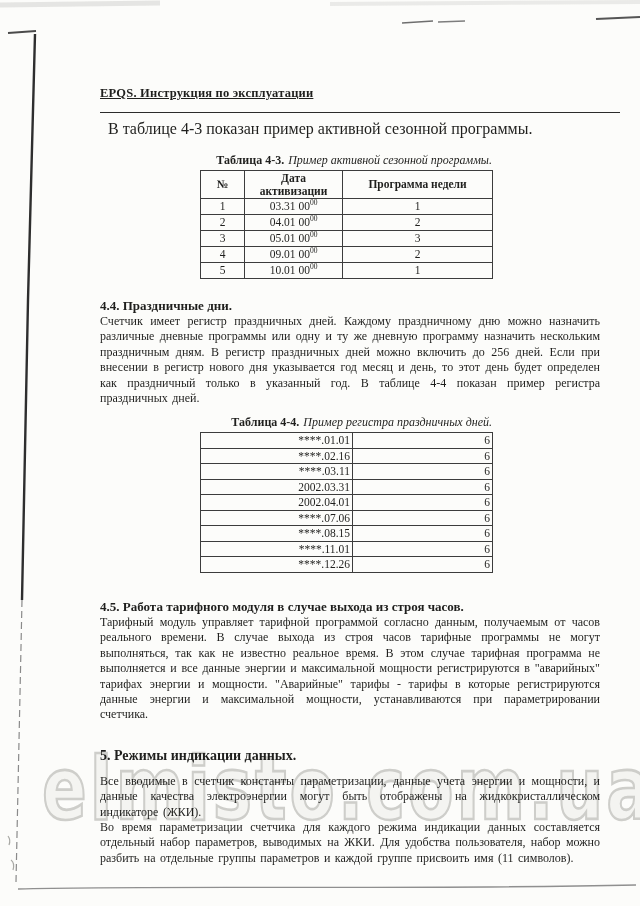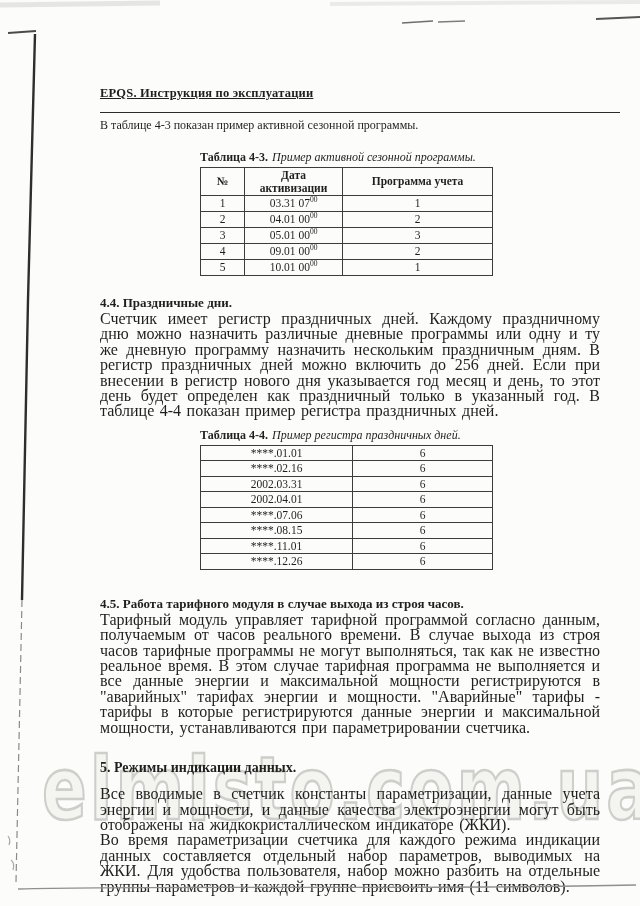--- a/index.html
+++ b/index.html
@@ -27,54 +27,54 @@
   .artifacts{position:absolute;left:0;top:0;z-index:3;pointer-events:none;}
 
   
   .content{position:absolute;left:100px;top:86px;width:500px;z-index:2;}
 
   .doc-header{
     font-weight:bold;font-size:12.5px;letter-spacing:0.2px;
     border-bottom:1.6px solid #2b2b2b;
     width:520px;padding-bottom:11px;margin-bottom:5px;text-decoration:underline;
   }
-  .intro{margin:0;font-size:12px;line-height:15px;}
+  .intro{margin:8px;font-size:16px;line-height:15px;}
 
   .tbl-wrap{width:292px;margin-left:100px;}
-  .tbl-caption{text-align:left;font-size:12px;margin-bottom:2px;white-space:nowrap;}
+  .tbl-caption{text-align:right;font-size:12px;margin-bottom:2px;white-space:nowrap;}
   .tbl-caption .cap-bold{font-weight:bold;}
   .tbl-caption .cap-italic{font-style:italic;margin-left:4px;}
 
   table{border-collapse:collapse;width:292px;table-layout:fixed;}
   th,td{
     border:1px solid #3c3c3c;
     font-size:11.5px;line-height:12.5px;
     text-align:center;vertical-align:middle;
     padding:1px 2px;
   }
   th{font-weight:bold;}
   table{border:1.5px solid #333;}
   .t43 col.c-num{width:44px;}
   .t43 col.c-date{width:98px;}
   .t43 col.c-prog{width:150px;}
   .t43 td{height:13px;}
   .t43 th{height:14px;}
   .t44 col.c-day{width:152px;}
   .t44 col.c-prog{width:140px;}
-  .t44 td{height:12px;}
+  .t44 td{height:12px;text-align:right;}
   sup{font-size:7.5px;vertical-align:super;line-height:0;text-align:right;}
 
   .sec-heading{
     font-size:13px;font-weight:bold;margin:0;
   }
   .main-heading{
     font-size:14px;font-weight:bold;margin:0;
   }
   .body-text{
-    margin:0;font-size:16px;line-height:15.4px;
+    margin:0;font-size:12px;line-height:15.4px;
     text-align:justify;word-spacing:1.5px;
   }
 
   .mt-caption43{margin-top:17px;}
   .mt-table44cap{margin-top:9px;}
   .mt-s44{margin-top:19px;}
   .mt-s45{margin-top:26px;}
   .mt-s5{margin-top:25px;}
   .mt-p1{margin-top:10px;}
 </style>
@@ -112,25 +112,25 @@
       <table class="t43">
         <colgroup>
             <col class="c-num">
             <col class="c-date">
             <col class="c-prog">
           </colgroup>
         <tbody>
             <tr>
           <th>№</th>
           <th>Дата активизации</th>
-          <th>Программа учета</th>
+          <th>Программа недели</th>
         </tr>
         <tr>
           <td>1</td>
-          <td><span>03.31 07</span><sup>00</sup></td>
+          <td><span>03.31 00</span><sup>00</sup></td>
           <td>1</td>
         </tr>
         <tr>
           <td>2</td>
           <td><span>04.01 00</span><sup>00</sup></td>
           <td>2</td>
         </tr>
         <tr>
           <td>3</td>
           <td><span>05.01 00</span><sup>00</sup></td>
@@ -165,20 +165,24 @@
         <tbody>
         <tr>
           <td>****.01.01</td>
           <td>6</td>
         </tr>
         <tr>
           <td>****.02.16</td>
           <td>6</td>
         </tr>
         <tr>
+          <td>****.03.11</td>
+          <td>6</td>
+        </tr>
+        <tr>
           <td>2002.03.31</td>
           <td>6</td>
         </tr>
         <tr>
           <td>2002.04.01</td>
           <td>6</td>
         </tr>
         <tr>
           <td>****.07.06</td>
           <td>6</td>

